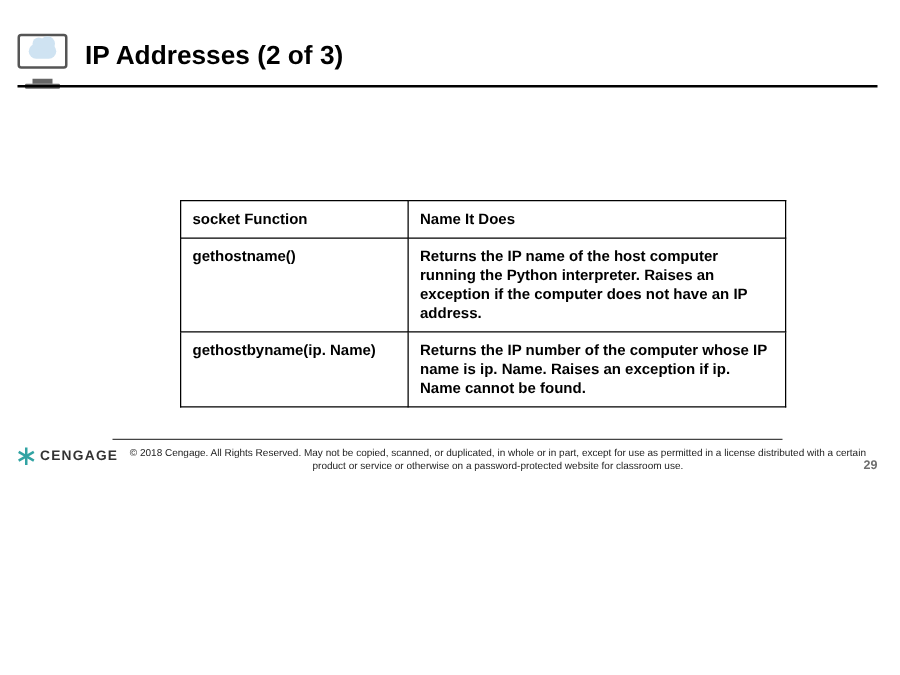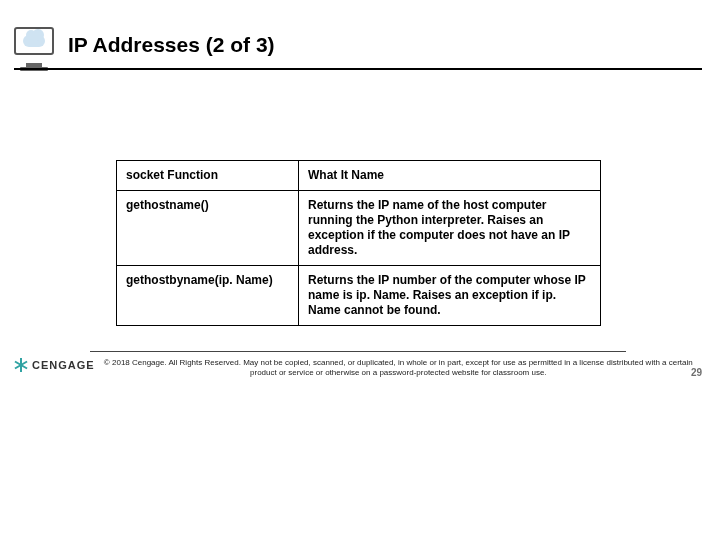--- a/index.html
+++ b/index.html
@@ -15,21 +15,21 @@
   .cloud { width: 22px; height: 12px; background: #cfe3f2; border-radius: 8px; position: relative; }
   .cloud::before, .cloud::after { content: ""; position: absolute; background: #cfe3f2; border-radius: 50%; }
   .cloud::before { width: 10px; height: 10px; top: -5px; left: 3px; }
   .cloud::after { width: 12px; height: 12px; top: -6px; left: 9px; }
 
   .title { font-size: 21px; font-weight: 700; color: #000; }
   .title-rule { position: absolute; left: 14px; right: 18px; top: 68px; height: 0; border-top: 2px solid #000; }
 
   
   .tbl-wrap { position: absolute; left: 116px; top: 160px; width: 484px; }
-  table { border-collapse: collapse; width: 100%; table-layout: fixed; }
+  table { border-collapse: collapse; width: 100%; table-layout: fixed; margin-left: 28px; }
   col.c1 { width: 182px; }
   col.c2 { width: 302px; }
   th, td { border: 1.5px solid #000; padding: 7px 9px; font-size: 12px; vertical-align: top; text-align: left; font-weight: 700; color: #000; line-height: 1.25; }
   th { font-weight: 700; }
 
   
   .footer { position: absolute; left: 14px; right: 18px; bottom: 18px; }
   .footer-rule { border-top: 1px solid #444; margin-bottom: 6px; width: 78%; margin-left: auto; margin-right: auto; }
   .footer-inner { display: flex; align-items: flex-start; }
   .brand { display: flex; align-items: center; gap: 4px; font-size: 11px; letter-spacing: 1px; font-weight: 600; color: #333; }
@@ -59,21 +59,21 @@
 
   <div class="tbl-wrap">
     <table>
       <colgroup>
           <col class="c1">
           <col class="c2">
         </colgroup>
       <thead>
         <tr>
           <th>socket Function</th>
-          <th>What It Name</th>
+          <th>Name It Does</th>
         </tr>
       </thead>
       <tbody>
         <tr>
           <td>gethostname()</td>
           <td>Returns the IP name of the host computer running the Python interpreter. Raises an exception if the computer does not have an IP address.</td>
         </tr>
         <tr>
           <td>gethostbyname(ip. Name)</td>
           <td>Returns the IP number of the computer whose IP name is ip. Name. Raises an exception if ip. Name cannot be found.</td>

